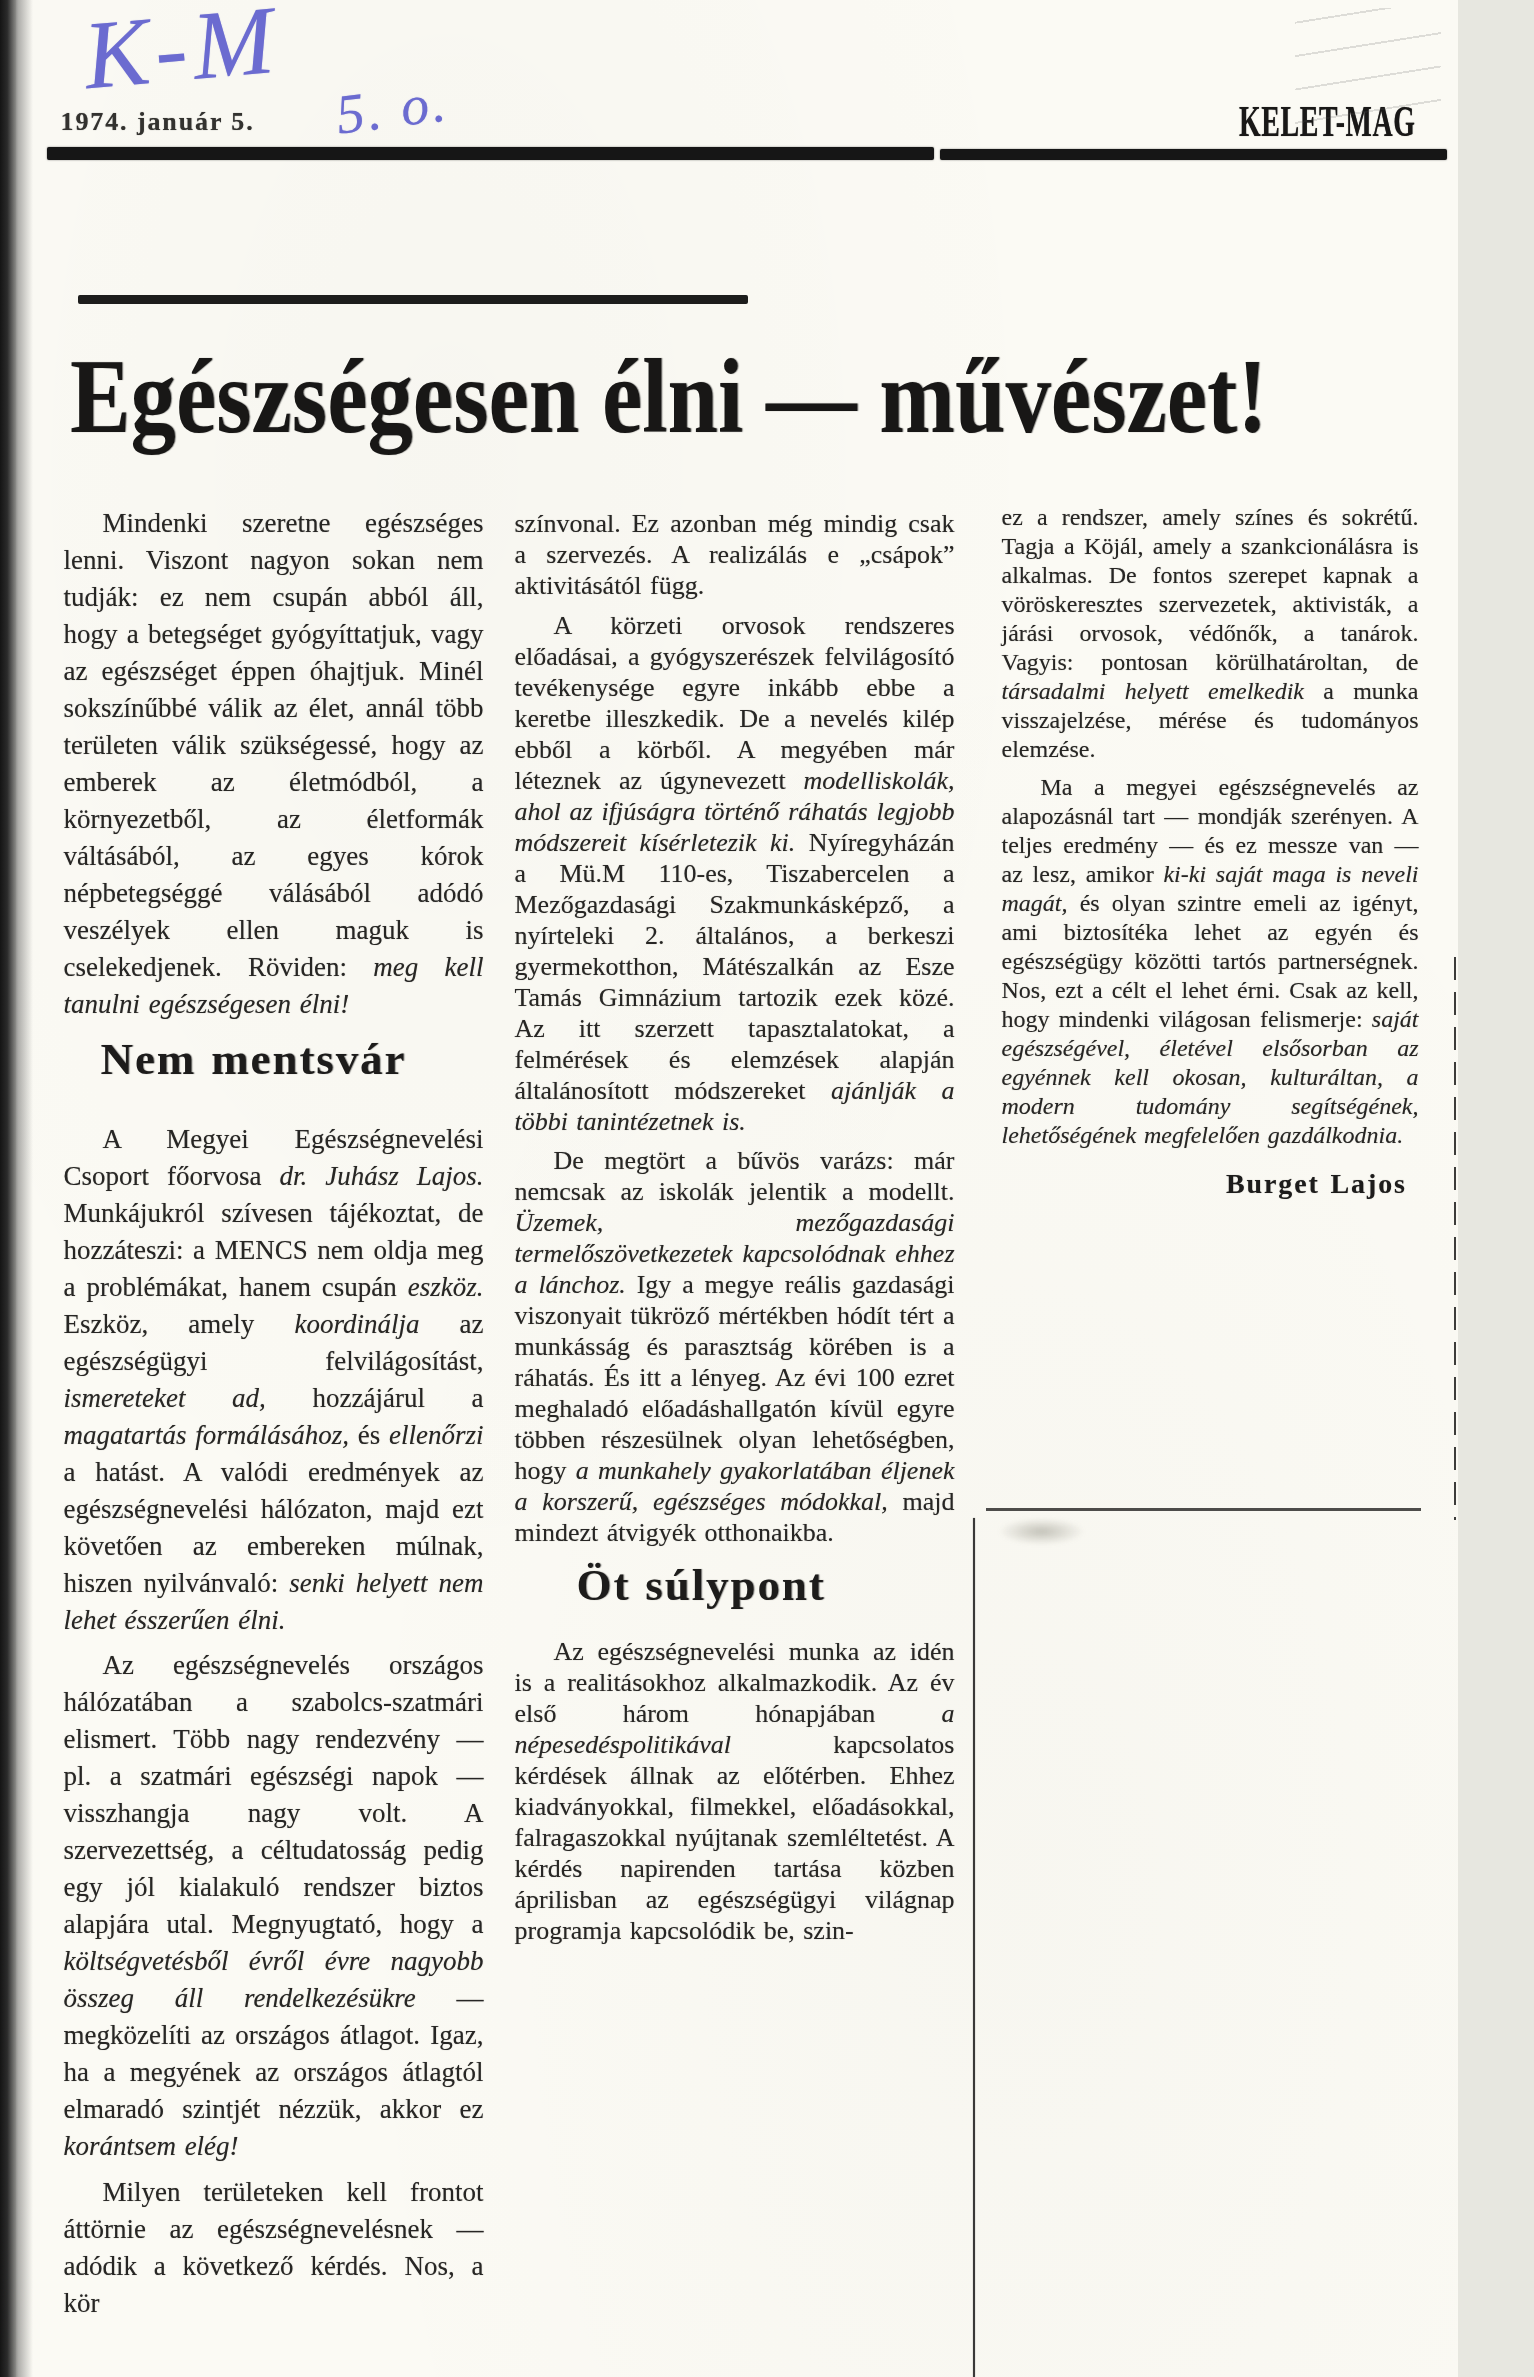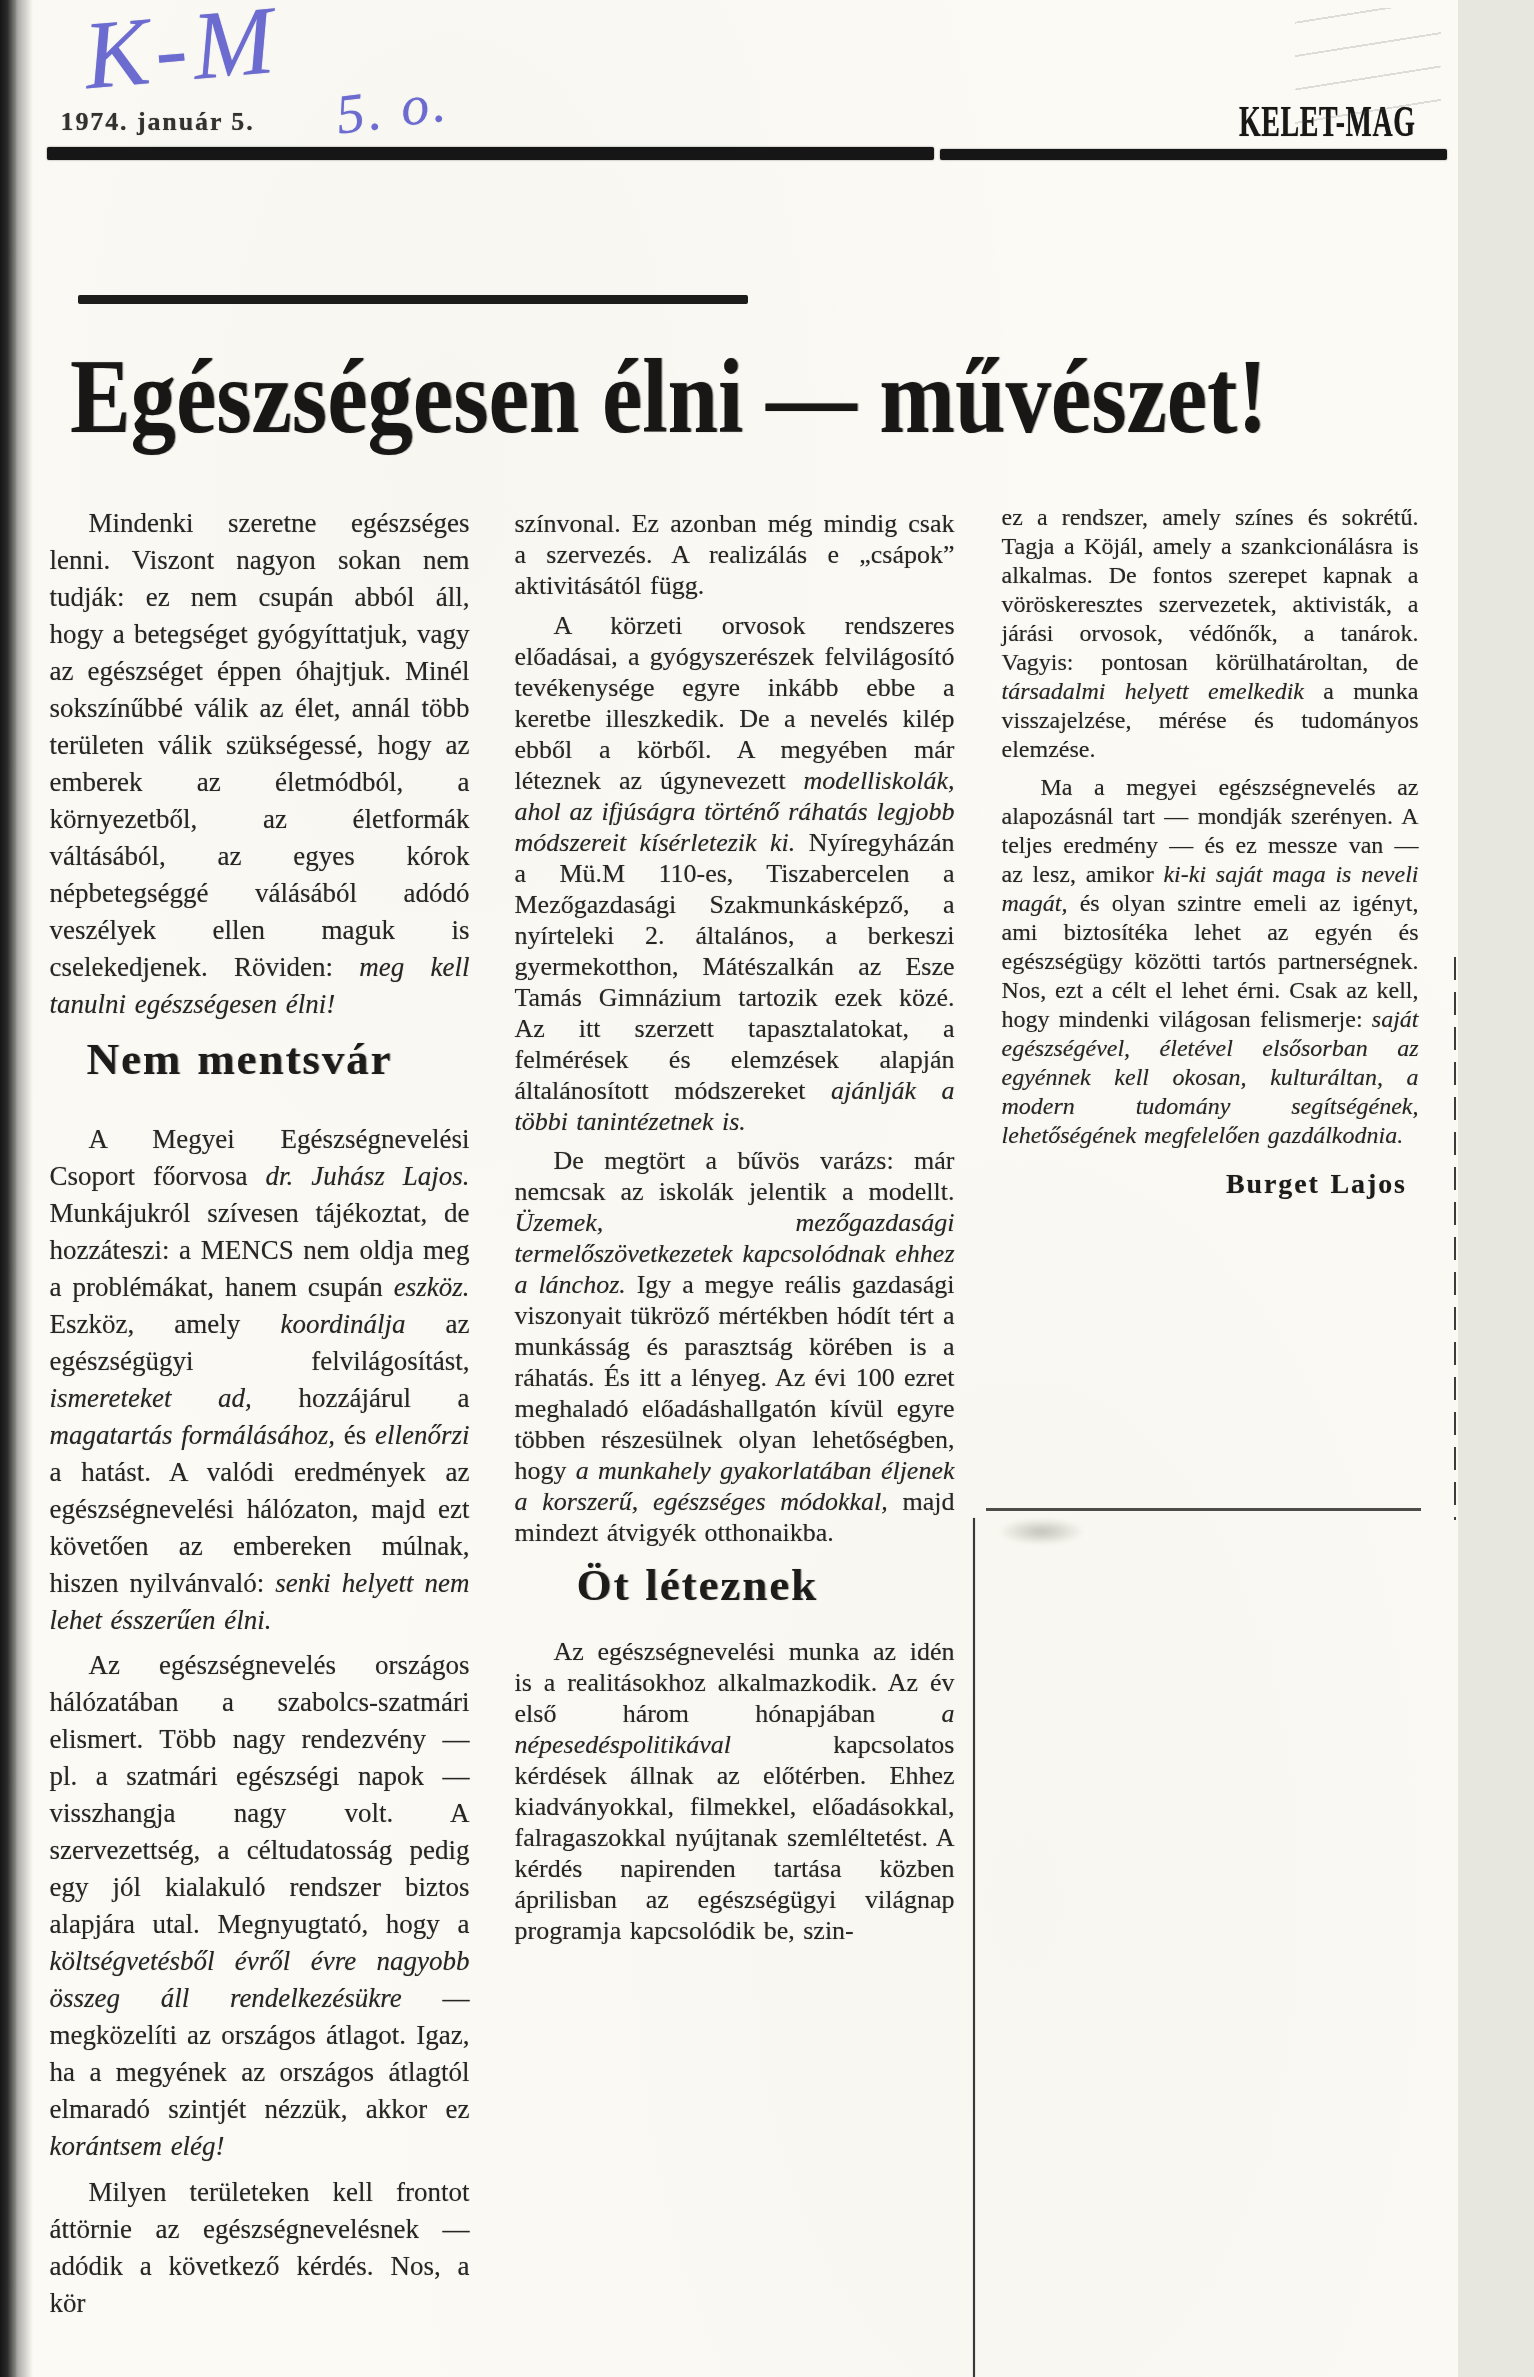--- a/index.html
+++ b/index.html
@@ -52,21 +52,21 @@
     transform:scale(1.02,1.18);transform-origin:left top;
     text-shadow:1px 0 1px rgba(0,0,0,.45);
   }
   .col{
     position:absolute;color:#272624;text-align:justify;
     text-shadow:0 0 1px rgba(60,58,54,.45);
     word-spacing:1.9px;
   }
   .col p.para{margin:0 0 8.7px 0;}
   .col p.ind{text-indent:39px;}
-  .col1{left:34px;top:505px;width:420px;font-size:27px;line-height:37px;}
+  .col1{left:48px;top:505px;width:420px;font-size:27px;line-height:37px;}
   .col2{left:499px;top:508px;width:440px;font-size:26px;line-height:31px;}
   .col3{left:986px;top:503px;width:417px;font-size:24px;line-height:29px;}
   h3.subhead{
     font-weight:700;color:#1d1c1b;text-indent:0;text-align:left;
     text-shadow:1px 0 1px rgba(0,0,0,.4);
   }
   .col1 h3.subhead{font-size:45px;margin:17.5px 0 43px 37px;letter-spacing:1.9px;}
   .col2 h3.subhead{font-size:45px;margin:21.3px 0 35px 62px;letter-spacing:1.9px;}
   .col em{font-style:italic;}
   .byline{
@@ -108,21 +108,21 @@
         <p class="para ind"><span>Mindenki szeretne egészséges lenni. Viszont nagyon sokan nem tudják: ez nem csupán abból áll, hogy a betegséget gyógyíttatjuk, vagy az egészséget éppen óhajtjuk. Minél sokszínűbbé válik az élet, annál több területen válik szükségessé, hogy az emberek az életmódból, a környezetből, az életformák váltásából, az egyes kórok népbetegséggé válásából adódó veszélyek ellen maguk is cselekedjenek. Röviden: </span><em>meg kell tanulni egészségesen élni!</em></p>
         <h3 class="subhead">Nem mentsvár</h3>
         <p class="para ind"><span>A Megyei Egészségnevelési Csoport főorvosa </span><em>dr. Juhász Lajos.</em><span> Munkájukról szívesen tájékoztat, de hozzáteszi: a MENCS nem oldja meg a problémákat, hanem csupán </span><em>eszköz.</em><span> Eszköz, amely </span><em>koordinálja</em><span> az egészségügyi felvilágosítást, </span><em>ismereteket ad,</em><span> hozzájárul a </span><em>magatartás formálásához,</em><span> és </span><em>ellenőrzi</em><span> a hatást. A valódi eredmények az egészségnevelési hálózaton, majd ezt követően az embereken múlnak, hiszen nyilvánvaló: </span><em>senki helyett nem lehet ésszerűen élni.</em></p>
         <p class="para ind"><span>Az egészségnevelés országos hálózatában a szabolcs-szatmári elismert. Több nagy rendezvény — pl. a szatmári egészségi napok — visszhangja nagy volt. A szervezettség, a céltudatosság pedig egy jól kialakuló rendszer biztos alapjára utal. Megnyugtató, hogy a </span><em>költségvetésből évről évre nagyobb összeg áll rendelkezésükre</em><span> — megközelíti az országos átlagot. Igaz, ha a megyének az országos átlagtól elmaradó szintjét nézzük, akkor ez </span><em>korántsem elég!</em></p>
         <p class="para ind"><span>Milyen területeken kell frontot áttörnie az egészségnevelésnek — adódik a következő kérdés. Nos, a kör</span></p>
       </div>
     <div class="col col2">
         <p class="para"><span>színvonal. Ez azonban még mindig csak a szervezés. A realizálás e „csápok” aktivitásától függ.</span></p>
         <p class="para ind"><span>A körzeti orvosok rendszeres előadásai, a gyógyszerészek felvilágosító tevékenysége egyre inkább ebbe a keretbe illeszkedik. De a nevelés kilép ebből a körből. A megyében már léteznek az úgynevezett </span><em>modelliskolák, ahol az ifjúságra történő ráhatás legjobb módszereit kísérletezik ki.</em><span> Nyíregyházán a Mü.M 110-es, Tiszabercelen a Mezőgazdasági Szakmunkásképző, a nyírteleki 2. általános, a berkeszi gyermekotthon, Mátészalkán az Esze Tamás Gimnázium tartozik ezek közé. Az itt szerzett tapasztalatokat, a felmérések és elemzések alapján általánosított módszereket </span><em>ajánlják a többi tanintézetnek is.</em></p>
         <p class="para ind"><span>De megtört a bűvös varázs: már nemcsak az iskolák jelentik a modellt. </span><em>Üzemek, mezőgazdasági termelőszövetkezetek kapcsolódnak ehhez a lánchoz.</em><span> Igy a megye reális gazdasági viszonyait tükröző mértékben hódít tért a munkásság és parasztság körében is a ráhatás. És itt a lényeg. Az évi 100 ezret meghaladó előadáshallgatón kívül egyre többen részesülnek olyan lehetőségben, hogy </span><em>a munkahely gyakorlatában éljenek a korszerű, egészséges módokkal,</em><span> majd mindezt átvigyék otthonaikba.</span></p>
-        <h3 class="subhead">Öt léteznek</h3>
+        <h3 class="subhead">Öt súlypont</h3>
         <p class="para ind"><span>Az egészségnevelési munka az idén is a realitásokhoz alkalmazkodik. Az év első három hónapjában </span><em>a népesedéspolitikával</em><span> kapcsolatos kérdések állnak az előtérben. Ehhez kiadványokkal, filmekkel, előadásokkal, falragaszokkal nyújtanak szemléltetést. A kérdés napirenden tartása közben áprilisban az egészségügyi világnap programja kapcsolódik be, szin-</span></p>
       </div>
     <div class="col col3">
         <p class="para"><span>ez a rendszer, amely színes és sokrétű. Tagja a Köjál, amely a szankcionálásra is alkalmas. De fontos szerepet kapnak a vöröskeresztes szervezetek, aktivisták, a járási orvosok, védőnők, a tanárok. Vagyis: pontosan körülhatároltan, de </span><em>társadalmi helyett emelkedik</em><span> a munka visszajelzése, mérése és tudományos elemzése.</span></p>
         <p class="para ind"><span>Ma a megyei egészségnevelés az alapozásnál tart — mondják szerényen. A teljes eredmény — és ez messze van — az lesz, amikor </span><em>ki-ki saját maga is neveli magát,</em><span> és olyan szintre emeli az igényt, ami biztosítéka lehet az egyén és egészségügy közötti tartós partnerségnek. Nos, ezt a célt el lehet érni. Csak az kell, hogy mindenki világosan felismerje: </span><em>saját egészségével, életével elsősorban az egyénnek kell okosan, kulturáltan, a modern tudomány segítségének, lehetőségének megfelelően gazdálkodnia.</em></p>
         <div class="byline">Burget Lajos</div>
       </div>
 
     <div class="rule3-h"></div>
     <div class="vline clip-edge"></div>

